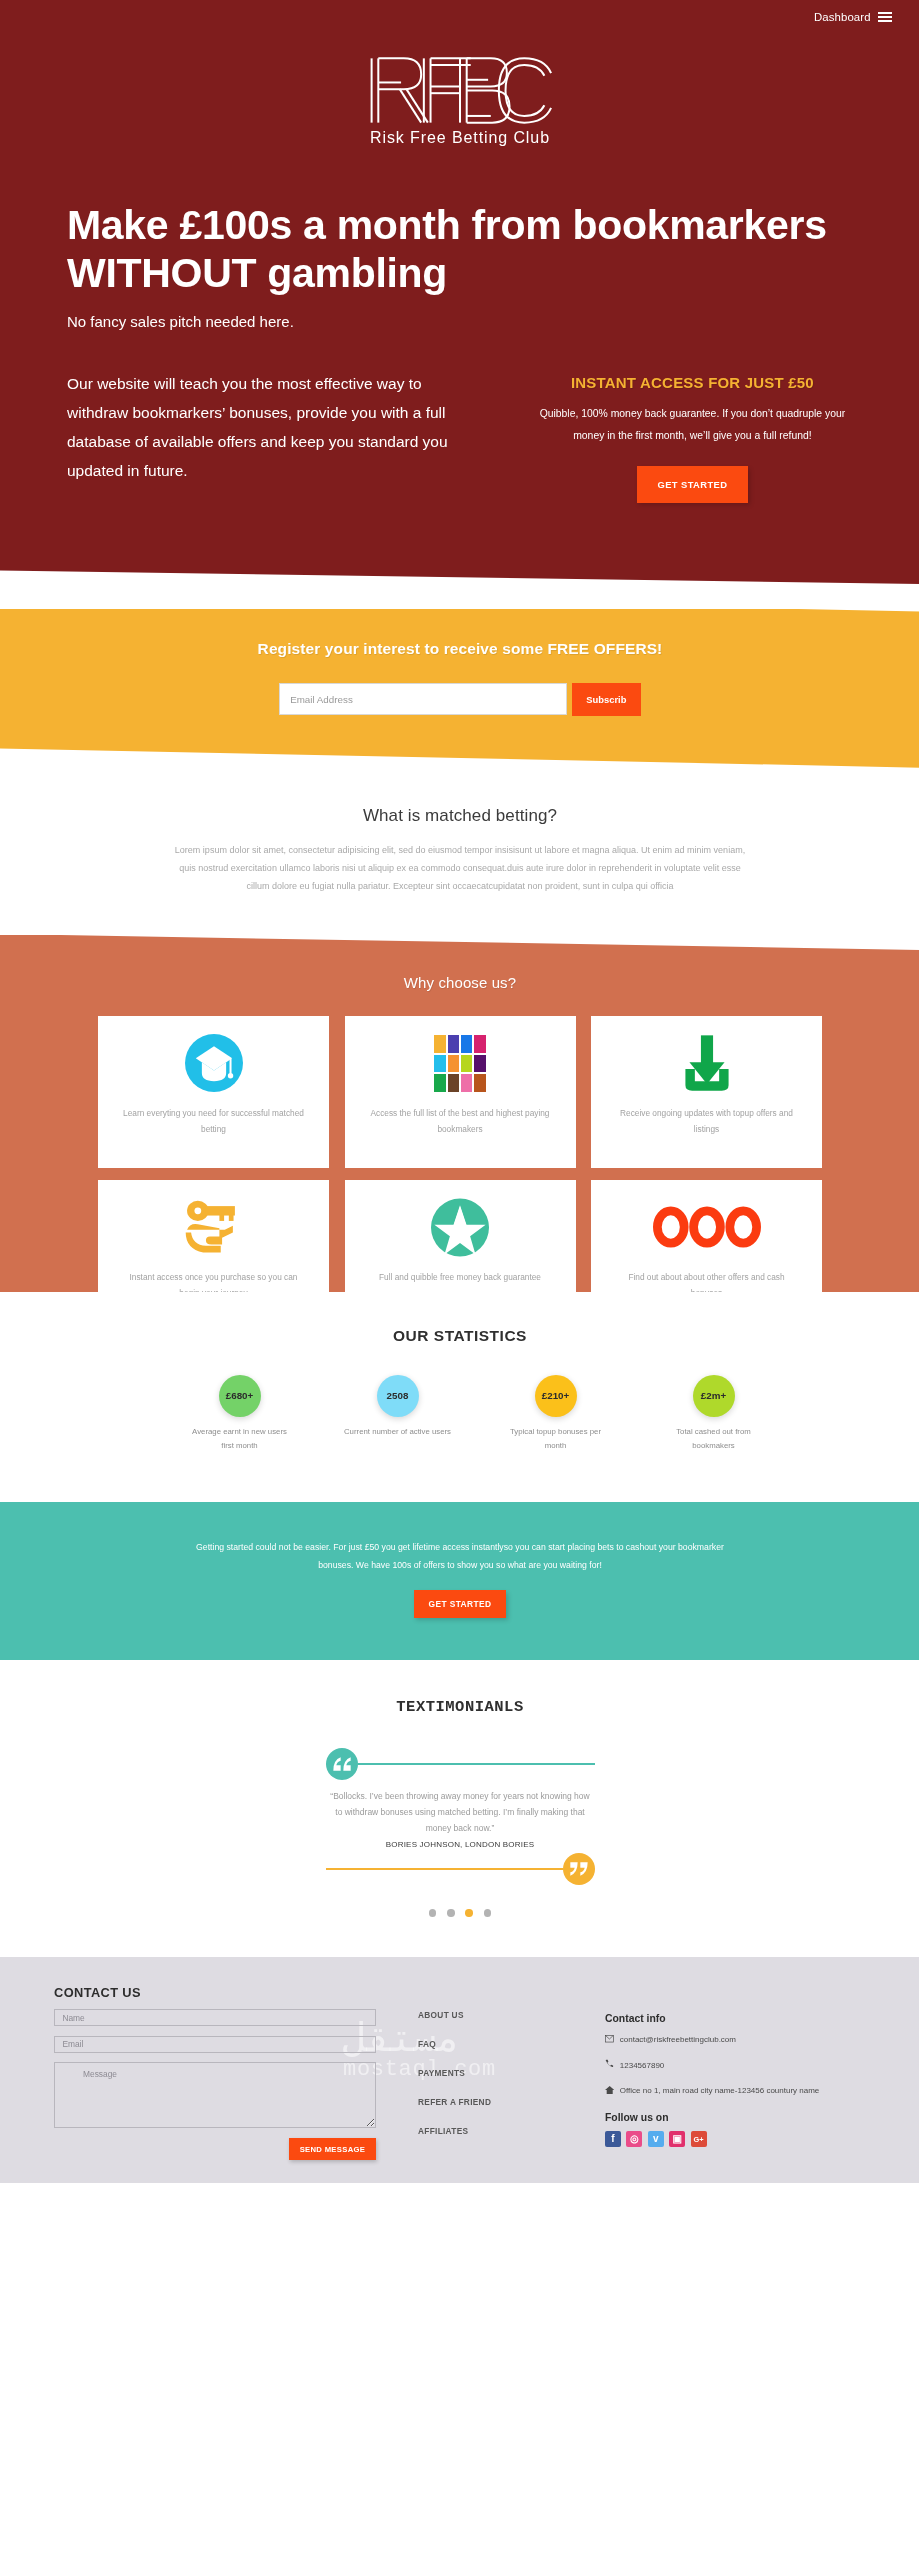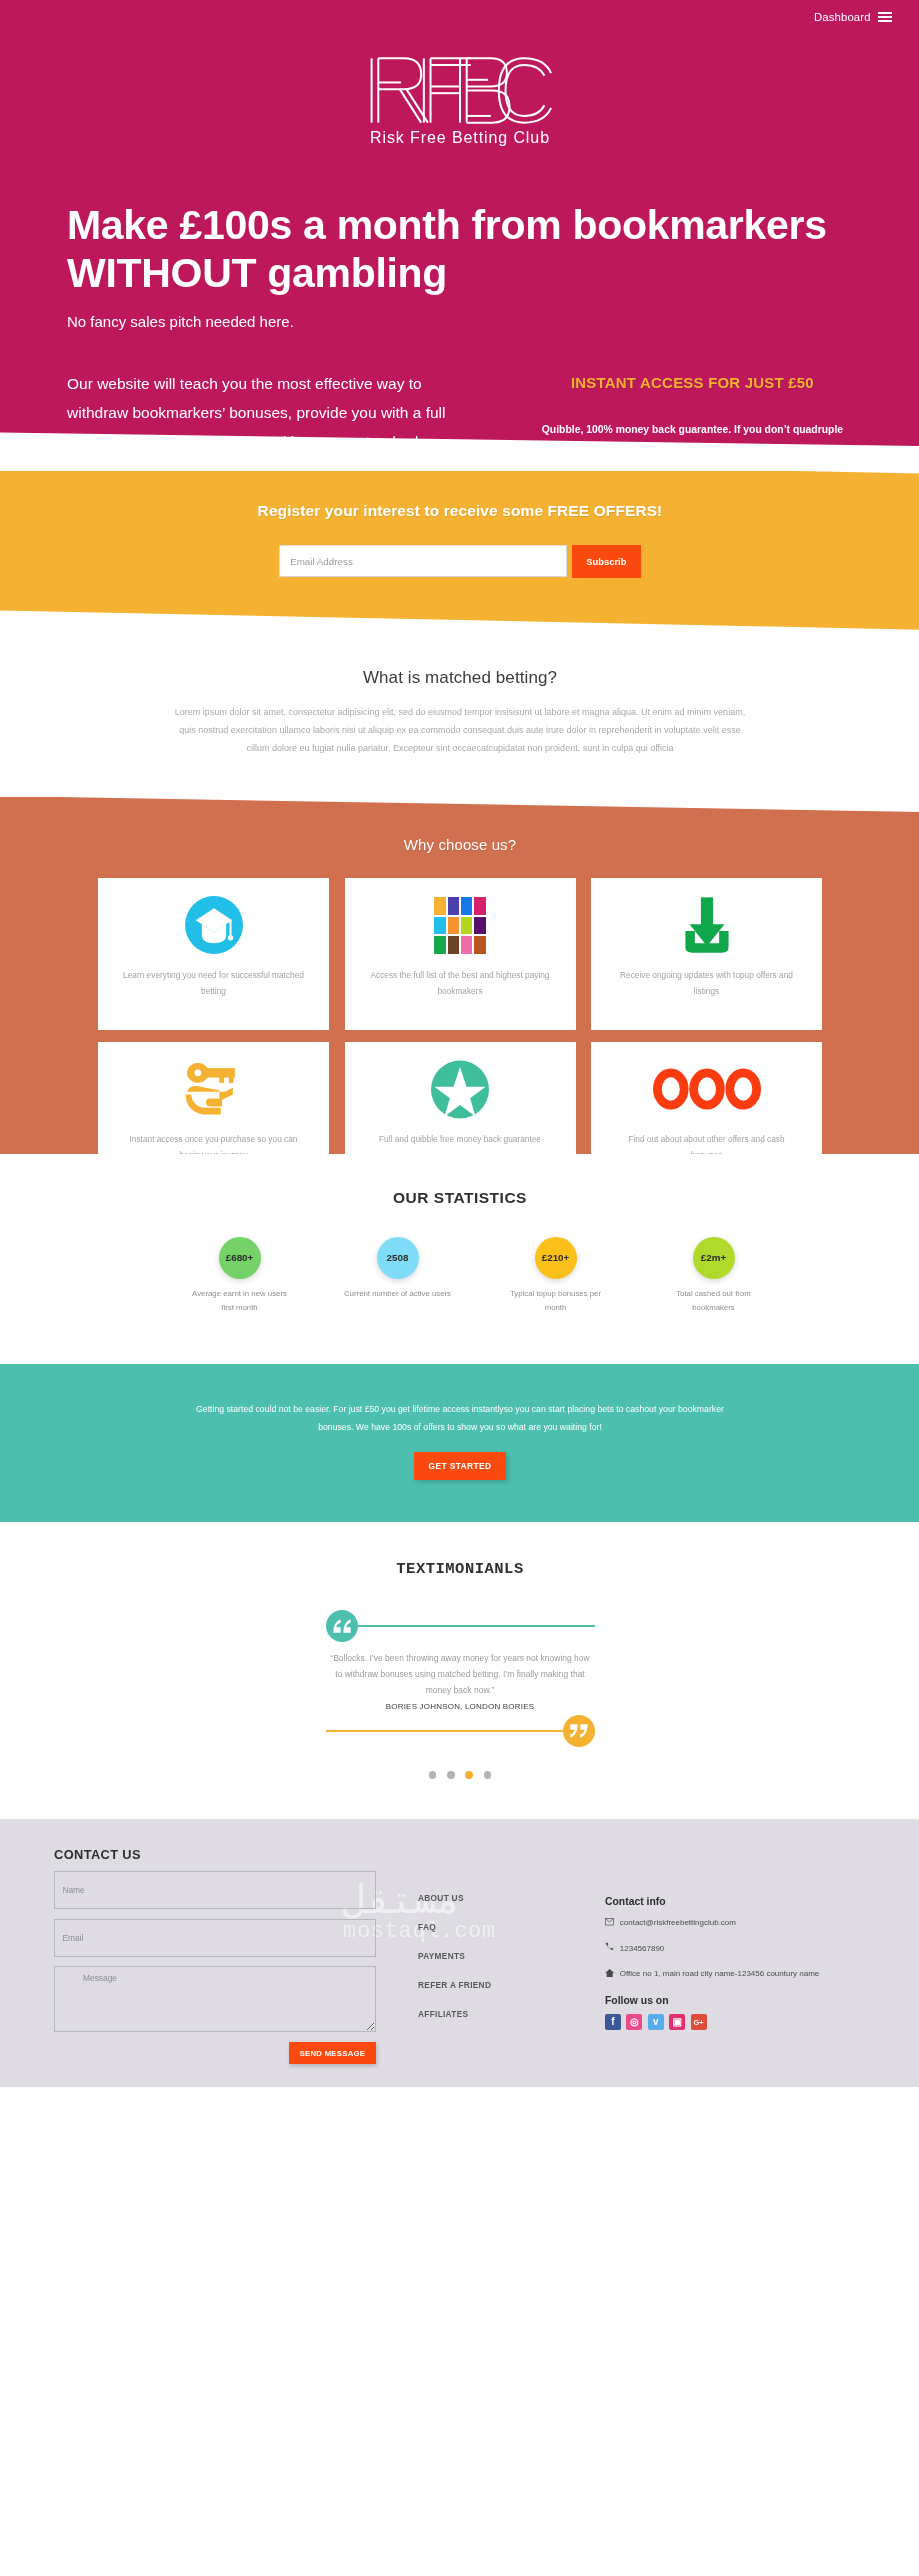--- a/index.html
+++ b/index.html
@@ -9,22 +9,22 @@
     background: #ffffff;
     width: 920px;
     position: relative;
     overflow-x: hidden;
   }
   .page { width: 920px; position: relative; }
 
   
   .hero {
     position: relative;
-    background: #be185d;
-    height: 471px;
+    background: #7f1d1d;
+    height: 609px;
     overflow: hidden;
   }
   .hero-skew {
     position: absolute;
     left: -27px; right: -27px;
     bottom: -35px;
     height: 74px;
     background: #ffffff;
     transform: rotate(0.85deg);
     transform-origin: left bottom;
@@ -99,23 +99,22 @@
     color: #F5B232;
     font-size: 15px;
     font-weight: 700;
     letter-spacing: 0.2px;
     text-shadow: 0.7px 0.7px 0.7px rgba(0,0,0,.14);
   }
   .offer-sub {
     color: #ffffff;
     font-size: 10.4px;
     line-height: 2.1;
-    margin-top: 28px;
+    margin-top: 12px;
     padding: 0 12px;
-    font-weight: bold;
   }
   .btn-orange {
     display: inline-block;
     background: #FB4A10;
     color: #ffffff;
     border: none;
     font-family: "Liberation Sans", sans-serif;
     font-size: 9.4px;
     font-weight: 700;
     letter-spacing: 0.4px;
@@ -382,21 +381,21 @@
     width: 322px;
     background: transparent;
     border: 0.7px solid #b8b6bd;
     font-family: "Liberation Sans", sans-serif;
     font-size: 8.4px;
     color: #555;
     padding: 6px 7.4px;
     margin-top: 9.4px;
     outline: none;
   }
-  .f-input { height: 38px; }
+  .f-input { height: 17px; }
   .f-input::placeholder, .f-textarea::placeholder { color: #8d8b93; }
   .f-textarea { height: 66px; resize: vertical; padding-left: 28px; }
   .f-send-wrap { width: 322px; text-align: right; margin-top: 10px; }
   .btn-send {
     background: #FB4A10;
     color: #ffffff;
     border: none;
     font-family: "Liberation Sans", sans-serif;
     font-size: 7.7px;
     font-weight: 700;

